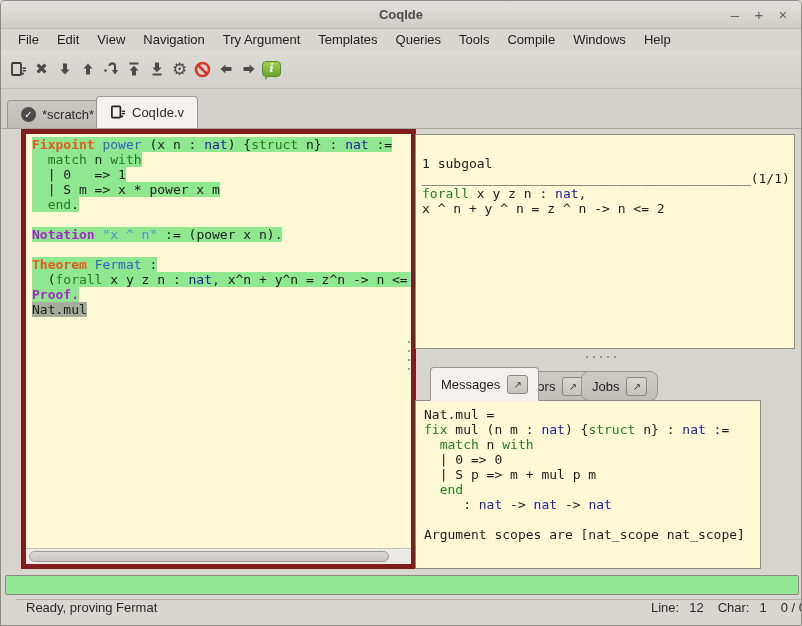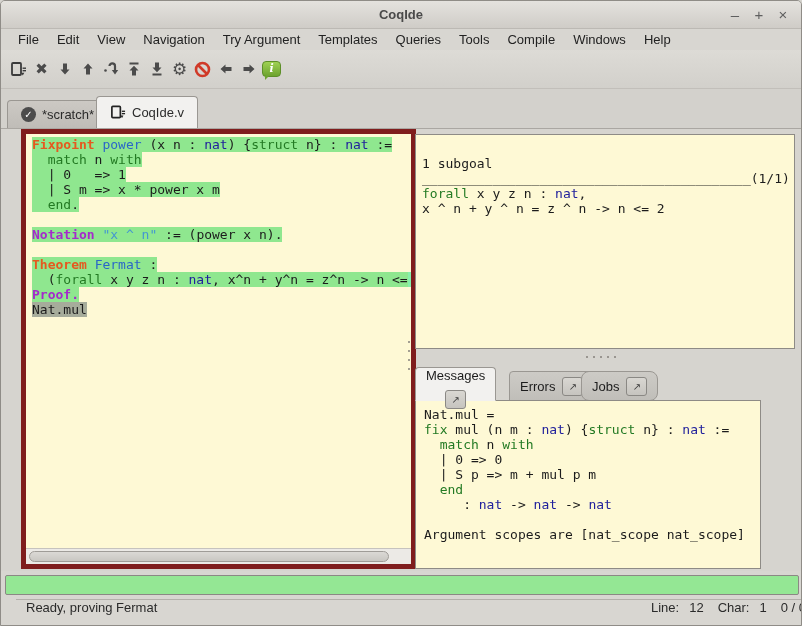--- a/index.html
+++ b/index.html
@@ -52,21 +52,21 @@
 
   .vhandle { position:absolute; left:405px; top:212px; width:6px; display:flex; flex-direction:column; gap:7px; align-items:center; }
   .vhandle .dot, .hhandle .dot { width:2px; height:2px; border-radius:50%; background:#84817b; }
   .hhandle { position:absolute; left:585px; top:227px; display:flex; gap:5px; }
 
   .goal-panel { position:absolute; left:414px; top:5px; width:380px; height:215px; background:#fef9d5; border:1px solid #8e8b86; padding:21px 6px; overflow:hidden; }
 
   .notebook-tabs { position:absolute; left:414px; top:234px; width:380px; height:38px; }
   .ntab { position:absolute; bottom:0; display:flex; align-items:center; gap:7px; padding:0 10px; height:30px; border:1px solid #9a9792; border-radius:4px 4px 0 0; background:linear-gradient(#cdcbc6,#c0beb9); }
   .ntab.active { background:#f2f1ef; height:34px; border-bottom:1px solid #f2f1ef; z-index:2; }
-  .ntab1 { left:0;flex-direction:column; } .ntab2 { left:94px; } .ntab3 { left:166px;border-radius:8px; }
+  .ntab1 { left:15px; } .ntab2 { left:94px; } .ntab3 { left:166px;border-radius:8px; }
   .detach-btn { width:21px; height:19px; border:1px solid #8a8884; border-radius:3px; background:linear-gradient(#d9d7d2,#c6c4bf); font-size:10px; text-align:center; line-height:17px; color:#3a3a3a; font-family:"DejaVu Sans", sans-serif; }
 
   .msg-content { position:absolute; left:414px; top:271px; width:346px; height:169px; background:#fef9d5; border:1px solid #8e8b86; padding:6px 8px; overflow:hidden; }
 
   
   .progressbar { position:absolute; left:4px; top:574px; width:794px; height:20px; background:#94e794; border:1px solid #8b8884; border-radius:2px; }
   .statusbar { position:absolute; left:15px; top:598px; width:100%; height:28px; display:flex; align-items:flex-start; padding:0 10px; background:#d8d6d1; border-top:1px solid #b3b0ab; color:#2a2a2a; }
   .statusbar .spacer { flex:1; }
   .sb-label { margin-right:10px; }
   .sb-val { margin-right:14px; }

